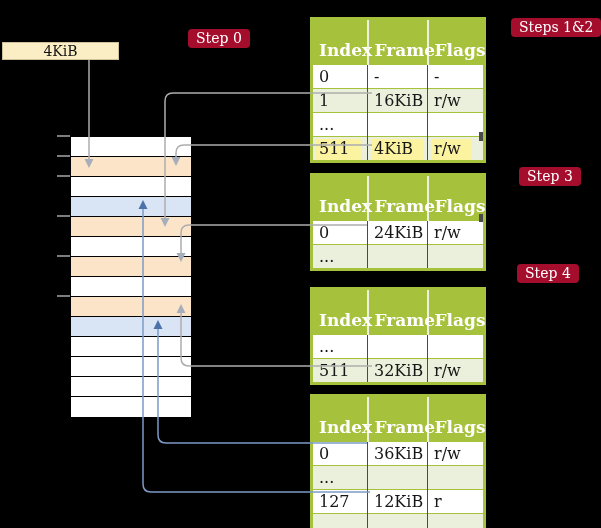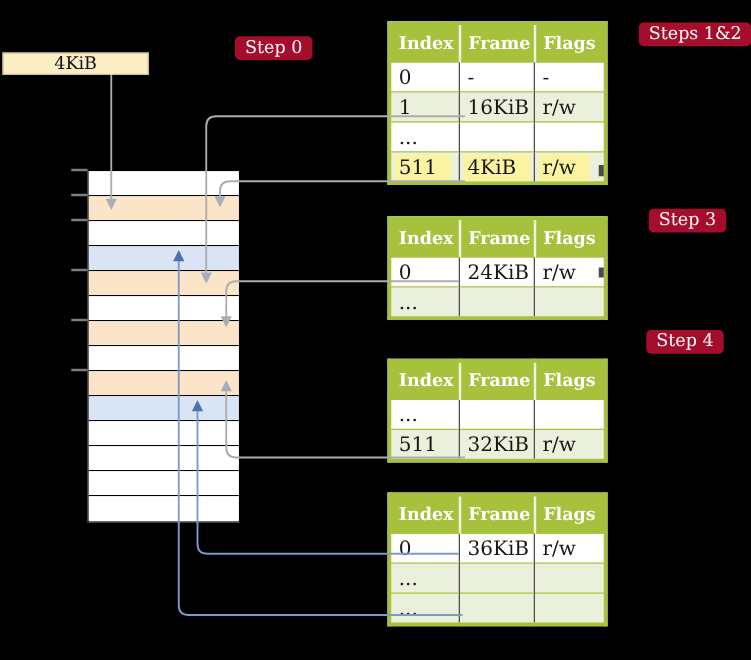--- a/index.html
+++ b/index.html
@@ -28,22 +28,22 @@
   .mrow:last-child{border-bottom:none;}
   .mrow.white{background:#ffffff;}
   .mrow.peach{background:var(--peach);}
   .mrow.blue{background:var(--blue-row);}
   .tick{position:absolute;left:57px;width:13px;height:2px;background:#7d7d7d;}
   .ptable{
     position:absolute;left:310px;width:173px;border-collapse:collapse;
     border:3px solid var(--accent-green);background:#fff;table-layout:fixed;
   }
   .ptable th{
-    background:var(--accent-green);color:#fff;font-weight:bold;font-size:14px;
-    text-align:left;height:22px;padding:4px 0 3px 6px;border-left:2px solid #eef0e0;
+    background:var(--accent-green);color:#fff;font-weight:bold;font-size:17px;
+    text-align:left;height:22px;padding:19px 0 3px 6px;border-left:2px solid #eef0e0;
   }
   .ptable th:first-child{border-left:none;}
   .ptable td{
     font-size:16px;color:#161616;height:20px;padding:1px 0 2px 6px;
     border-top:1px solid var(--accent-green);border-left:1px solid #4a4a4a;
     overflow:visible;white-space:nowrap;
   }
   .ptable td:first-child{border-left:none;}
   .ptable tr.shaded td{background:var(--row-shade);}
   .hl{background:var(--highlight-yellow);padding:0 11px 2px 3px;margin-left:-3px;}
@@ -198,20 +198,25 @@
         <tbody>
           <tr>
             <td>0</td>
             <td>36KiB</td>
             <td>r/w</td>
           </tr>
           <tr class="shaded">
             <td>...</td>
             <td></td>
             <td></td>
+          </tr>
+          <tr>
+            <td>127</td>
+            <td>12KiB</td>
+            <td>r</td>
           </tr>
           <tr class="shaded">
             <td>...</td>
             <td></td>
             <td></td>
           </tr>
         </tbody>
       </table>
     </div>
 

